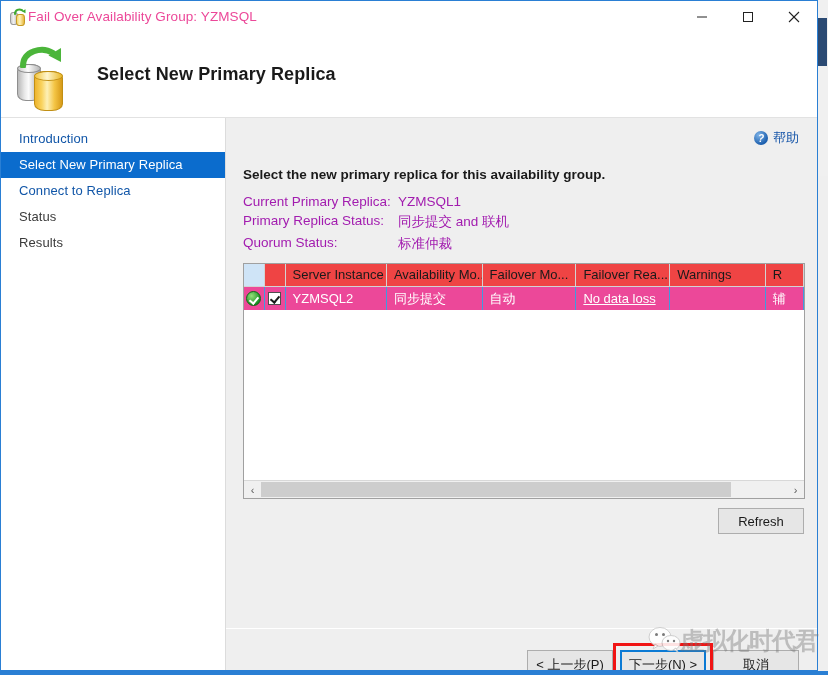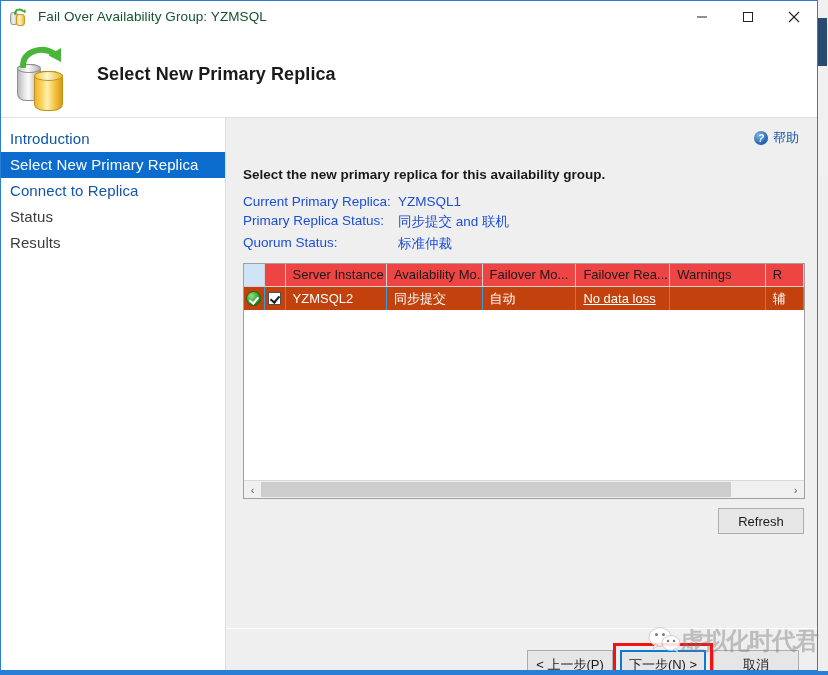--- a/index.html
+++ b/index.html
@@ -88,23 +88,22 @@
     background: linear-gradient(to right,#f8d96a,#fdf1bd 40%,#e8b83c);
     border: 1px solid #c79a22;
     border-radius: 3px / 4px;
     box-sizing: border-box;
   }
   .title-icon .arrow {
     position: absolute; left: 4px; top: 0px;
     width: 12px; height: 7px;
   }
   .title-text {
-    margin-left: 10px;
     font-size: 13.5px;
-    color: #14532d;
+    color: #ec4899;
     white-space: nowrap;
     letter-spacing: .1px;
   }
   .win-buttons {
     position: absolute;
     right: 0; top: 0;
     display: flex;
     height: 31px;
   }
   .win-btn {
@@ -186,22 +185,22 @@
     width: 225px;
     flex: none;
     background: #ffffff;
     border-right: 1px solid #dcdcdc;
     padding-top: 8px;
     box-sizing: border-box;
   }
   .nav-item {
     height: 26px;
     line-height: 26px;
-    padding-left: 9px;
-    font-size: 15px;
+    padding-left: 18px;
+    font-size: 13px;
     color: #1156a8;
     white-space: nowrap;
     letter-spacing: .1px;
   }
   .nav-item.active {
     background: #0b6ccd;
     color: #ffffff;
   }
   .nav-item.plain {
     color: #3b3b3b;
@@ -251,21 +250,21 @@
     font-weight: bold;
     color: #1a1a1a;
     letter-spacing: 0;
   }
   .info-table {
     margin-top: 12px;
     border-collapse: collapse;
   }
   .info-table td {
     font-size: 13.5px;
-    color: #1d4ed8;
+    color: #a21caf;
     padding: 0 0 4px 0;
     vertical-align: top;
     white-space: nowrap;
   }
   .info-label { width: 155px; }
   .choose-label {
     margin-top: 13px;
     font-size: 13.5px;
     color: #1a1a1a;
   }
@@ -298,21 +297,21 @@
     overflow: hidden;
     background: #ef4444;
   }
   .gh.sel-corner {
     background: #cfe4f7;
     padding: 0;
   }
   .grid-row {
     display: flex;
     height: 23px;
-    background: #c2410c;
+    background: #ec4899;
     box-sizing: border-box;
   }
   .gc {
     font-size: 13px;
     color: #ffffff;
     line-height: 23px;
     padding-left: 7px;
     border-right: 1px solid #3f9be0;
     box-sizing: border-box;
     white-space: nowrap;

